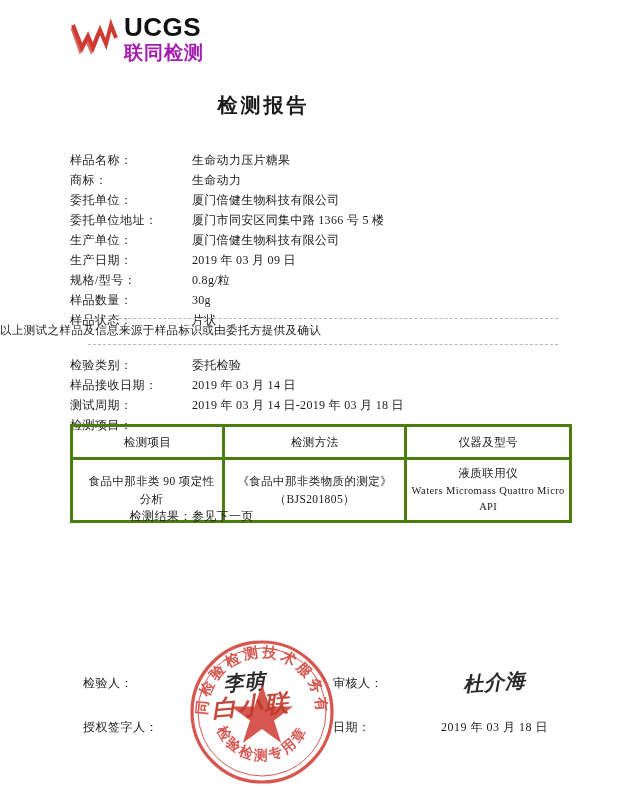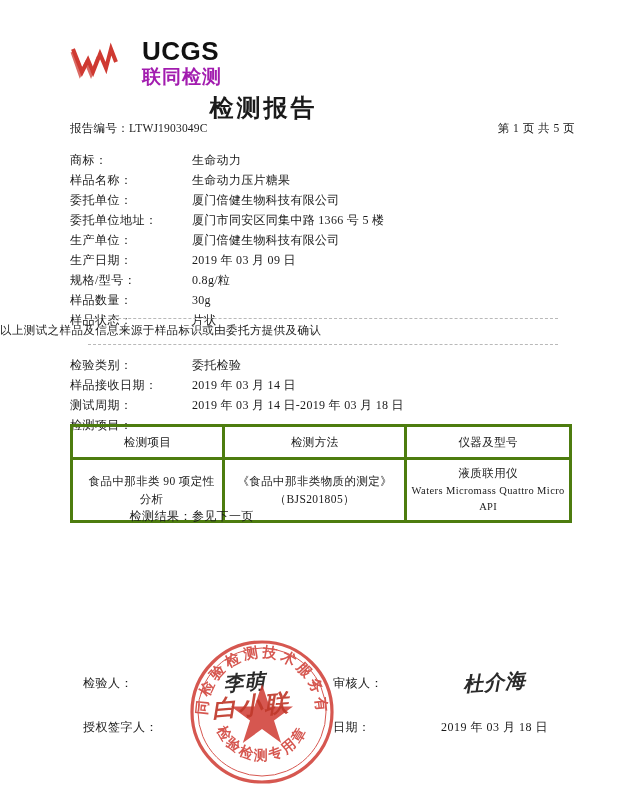--- a/index.html
+++ b/index.html
@@ -19,24 +19,24 @@
     position: relative;
     width: 641px;
     height: 800px;
     background: #fff;
   }
 
   
   .logo-block {
     position: absolute;
     left: 70px;
-    top: 38px;
+    top: 14px;
     display: flex;
     align-items: center;
-    gap: 20px;
+    gap: 2px;
   }
   .logo-mark {
     width: 52px;
     height: 40px;
     display: block;
   }
   .logo-text {
     display: flex;
     flex-direction: column;
     justify-content: center;
@@ -58,21 +58,21 @@
     margin-top: 3px;
   }
 
   
   .doc-title {
     position: absolute;
     top: 92px;
     left: 0;
     width: 527px;
     text-align: center;
-    font-size: 24px;
+    font-size: 20px;
     font-weight: bold;
     letter-spacing: 3px;
   }
 
   
   .report-line {
     position: absolute;
     top: 121px;
     left: 70px;
     width: 505px;
@@ -273,35 +273,29 @@
       </svg>
     </span>
     <span class="logo-text">
       <span class="logo-en">UCGS</span>
       <span class="logo-cn">联同检测</span>
     </span>
   </div>
 
   <div class="doc-title">检测报告</div>
 
-  <div class="report-line">
-    <span class="report-no">
-      <span>报告编号：</span><span class="val">LTWJ1903049C</span>
-    </span>
-    <span class="page-no">第 1 页 共 5 页</span>
-  </div>
 
   <div class="info-block">
+    <div class="info-row">
+      <span class="info-label">样品名称：</span>
+      <span class="info-value">生命动力压片糖果</span>
+    </div>
     <div class="info-row">
       <span class="info-label">商标：</span>
       <span class="info-value">生命动力</span>
-    </div>
-    <div class="info-row">
-      <span class="info-label">样品名称：</span>
-      <span class="info-value">生命动力压片糖果</span>
     </div>
     <div class="info-row">
       <span class="info-label">委托单位：</span>
       <span class="info-value">厦门倍健生物科技有限公司</span>
     </div>
     <div class="info-row">
       <span class="info-label">委托单位地址：</span>
       <span class="info-value">厦门市同安区同集中路 1366 号 5 楼</span>
     </div>
     <div class="info-row">

